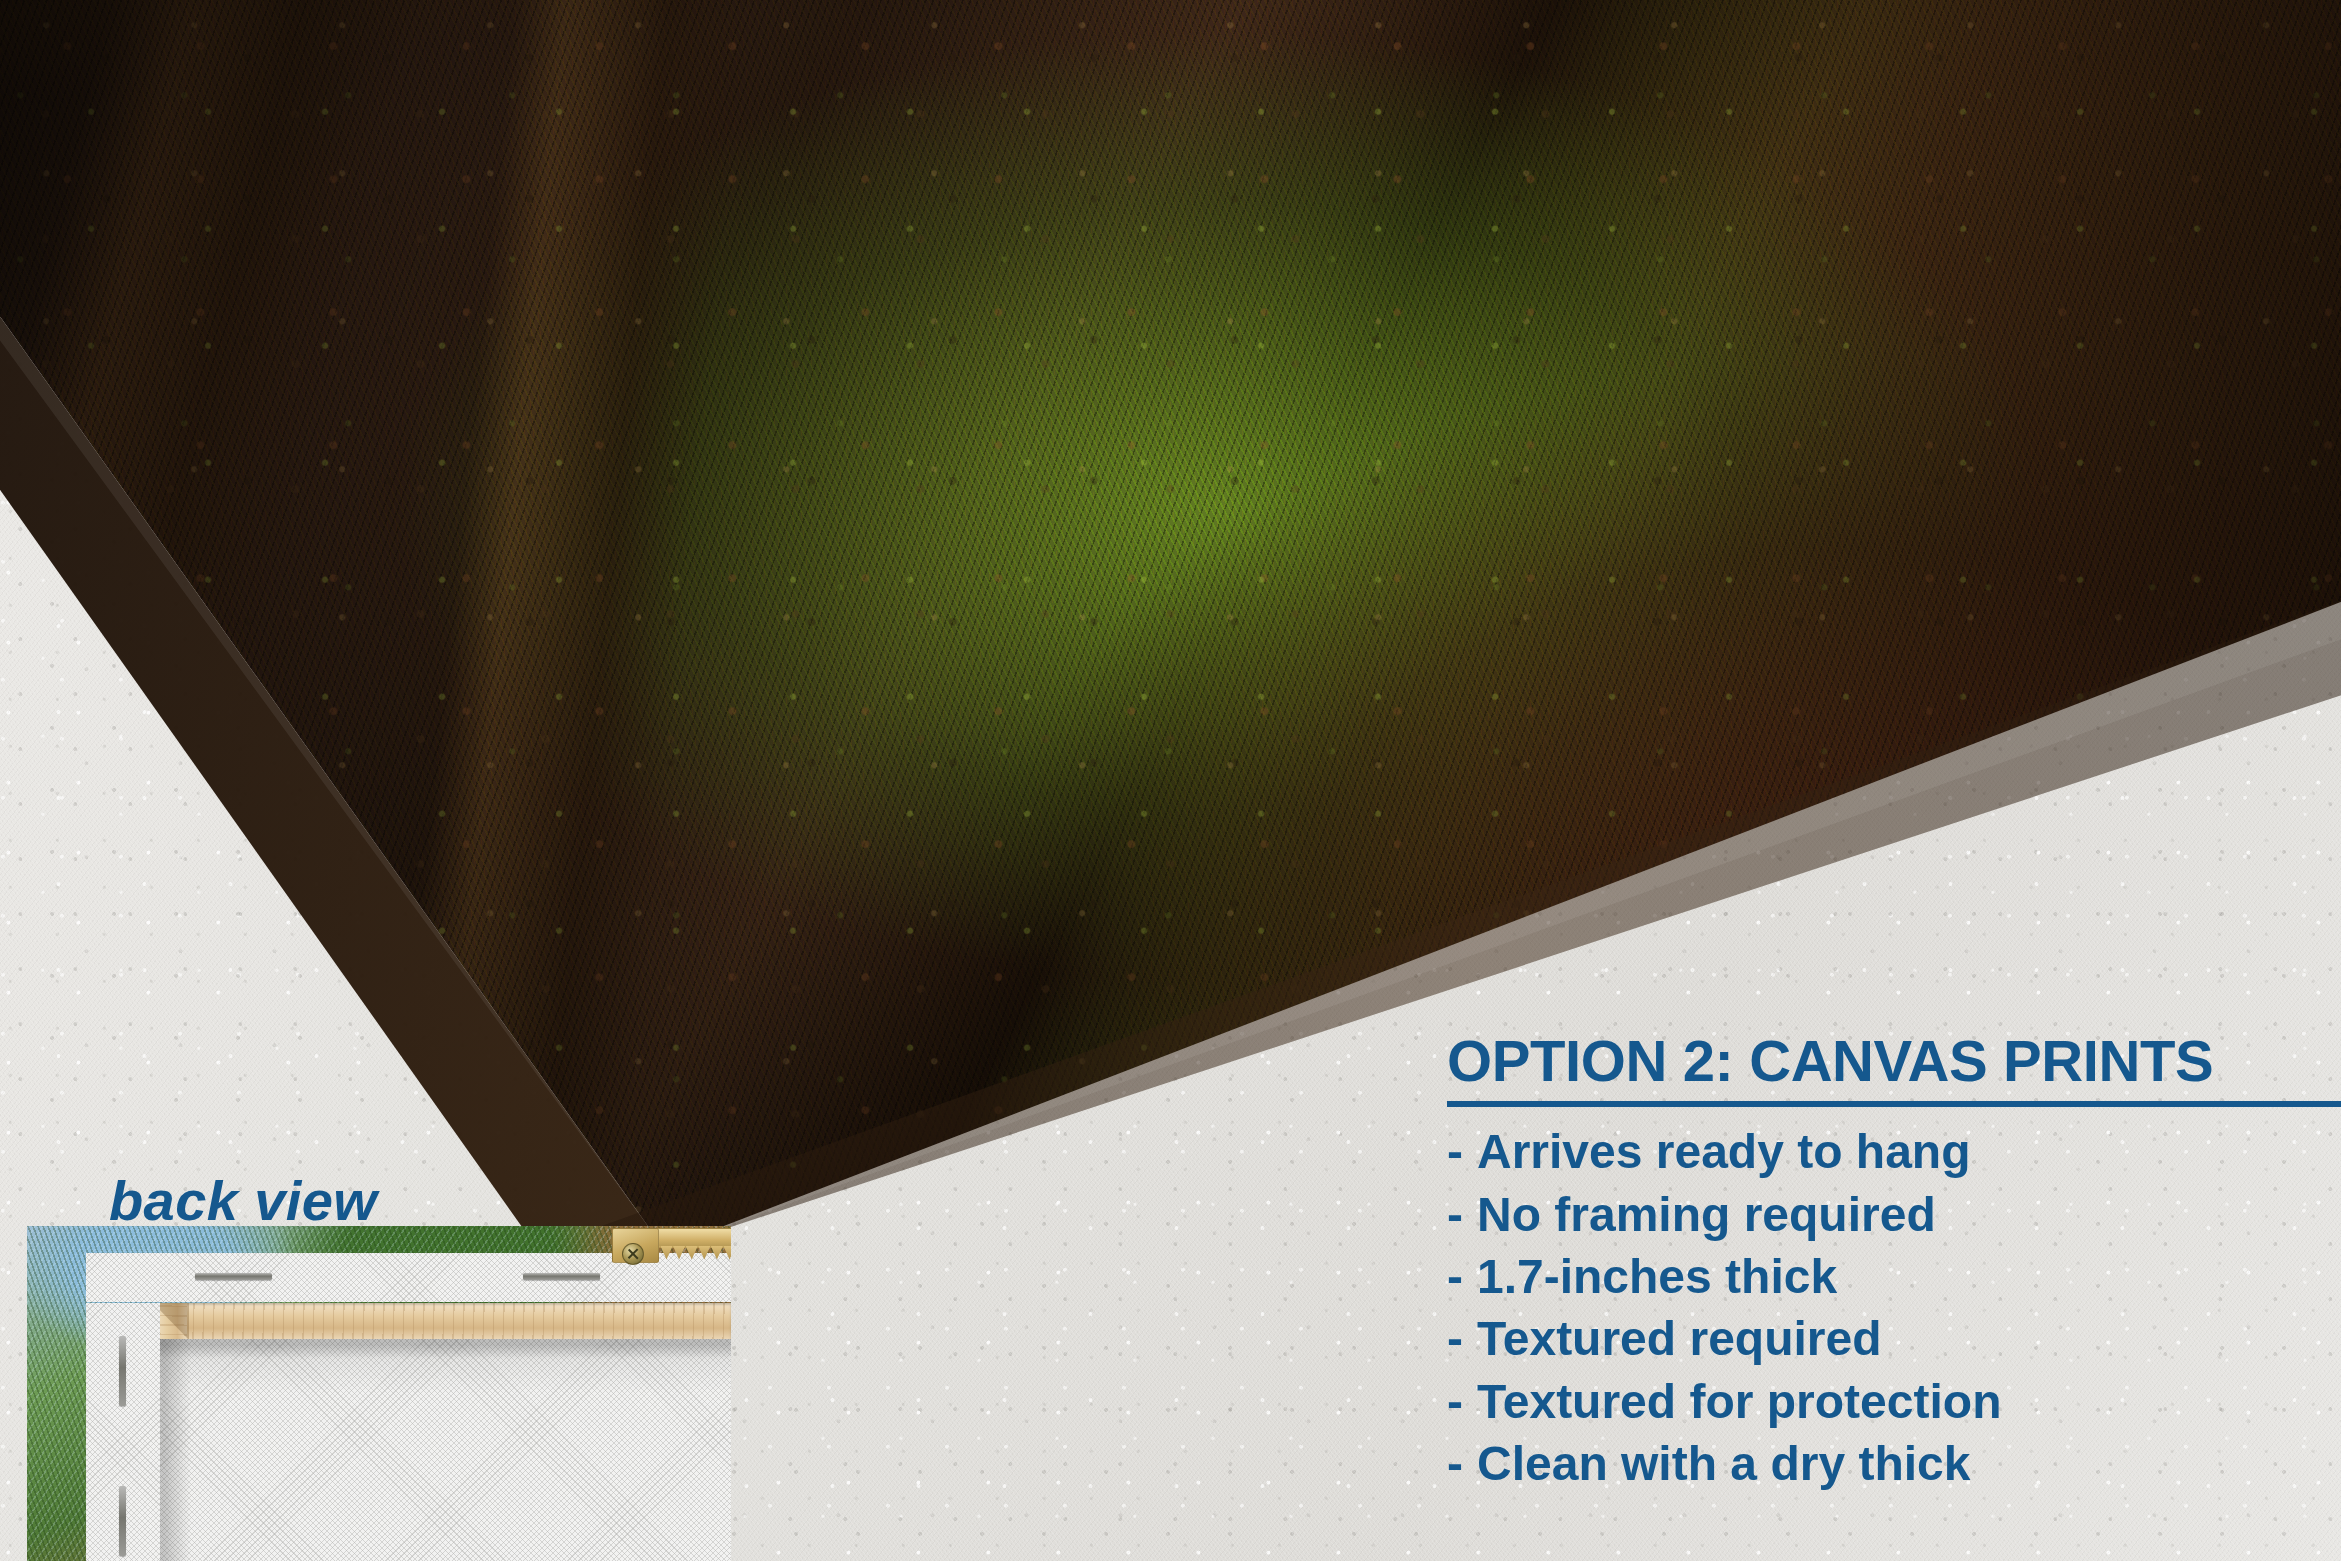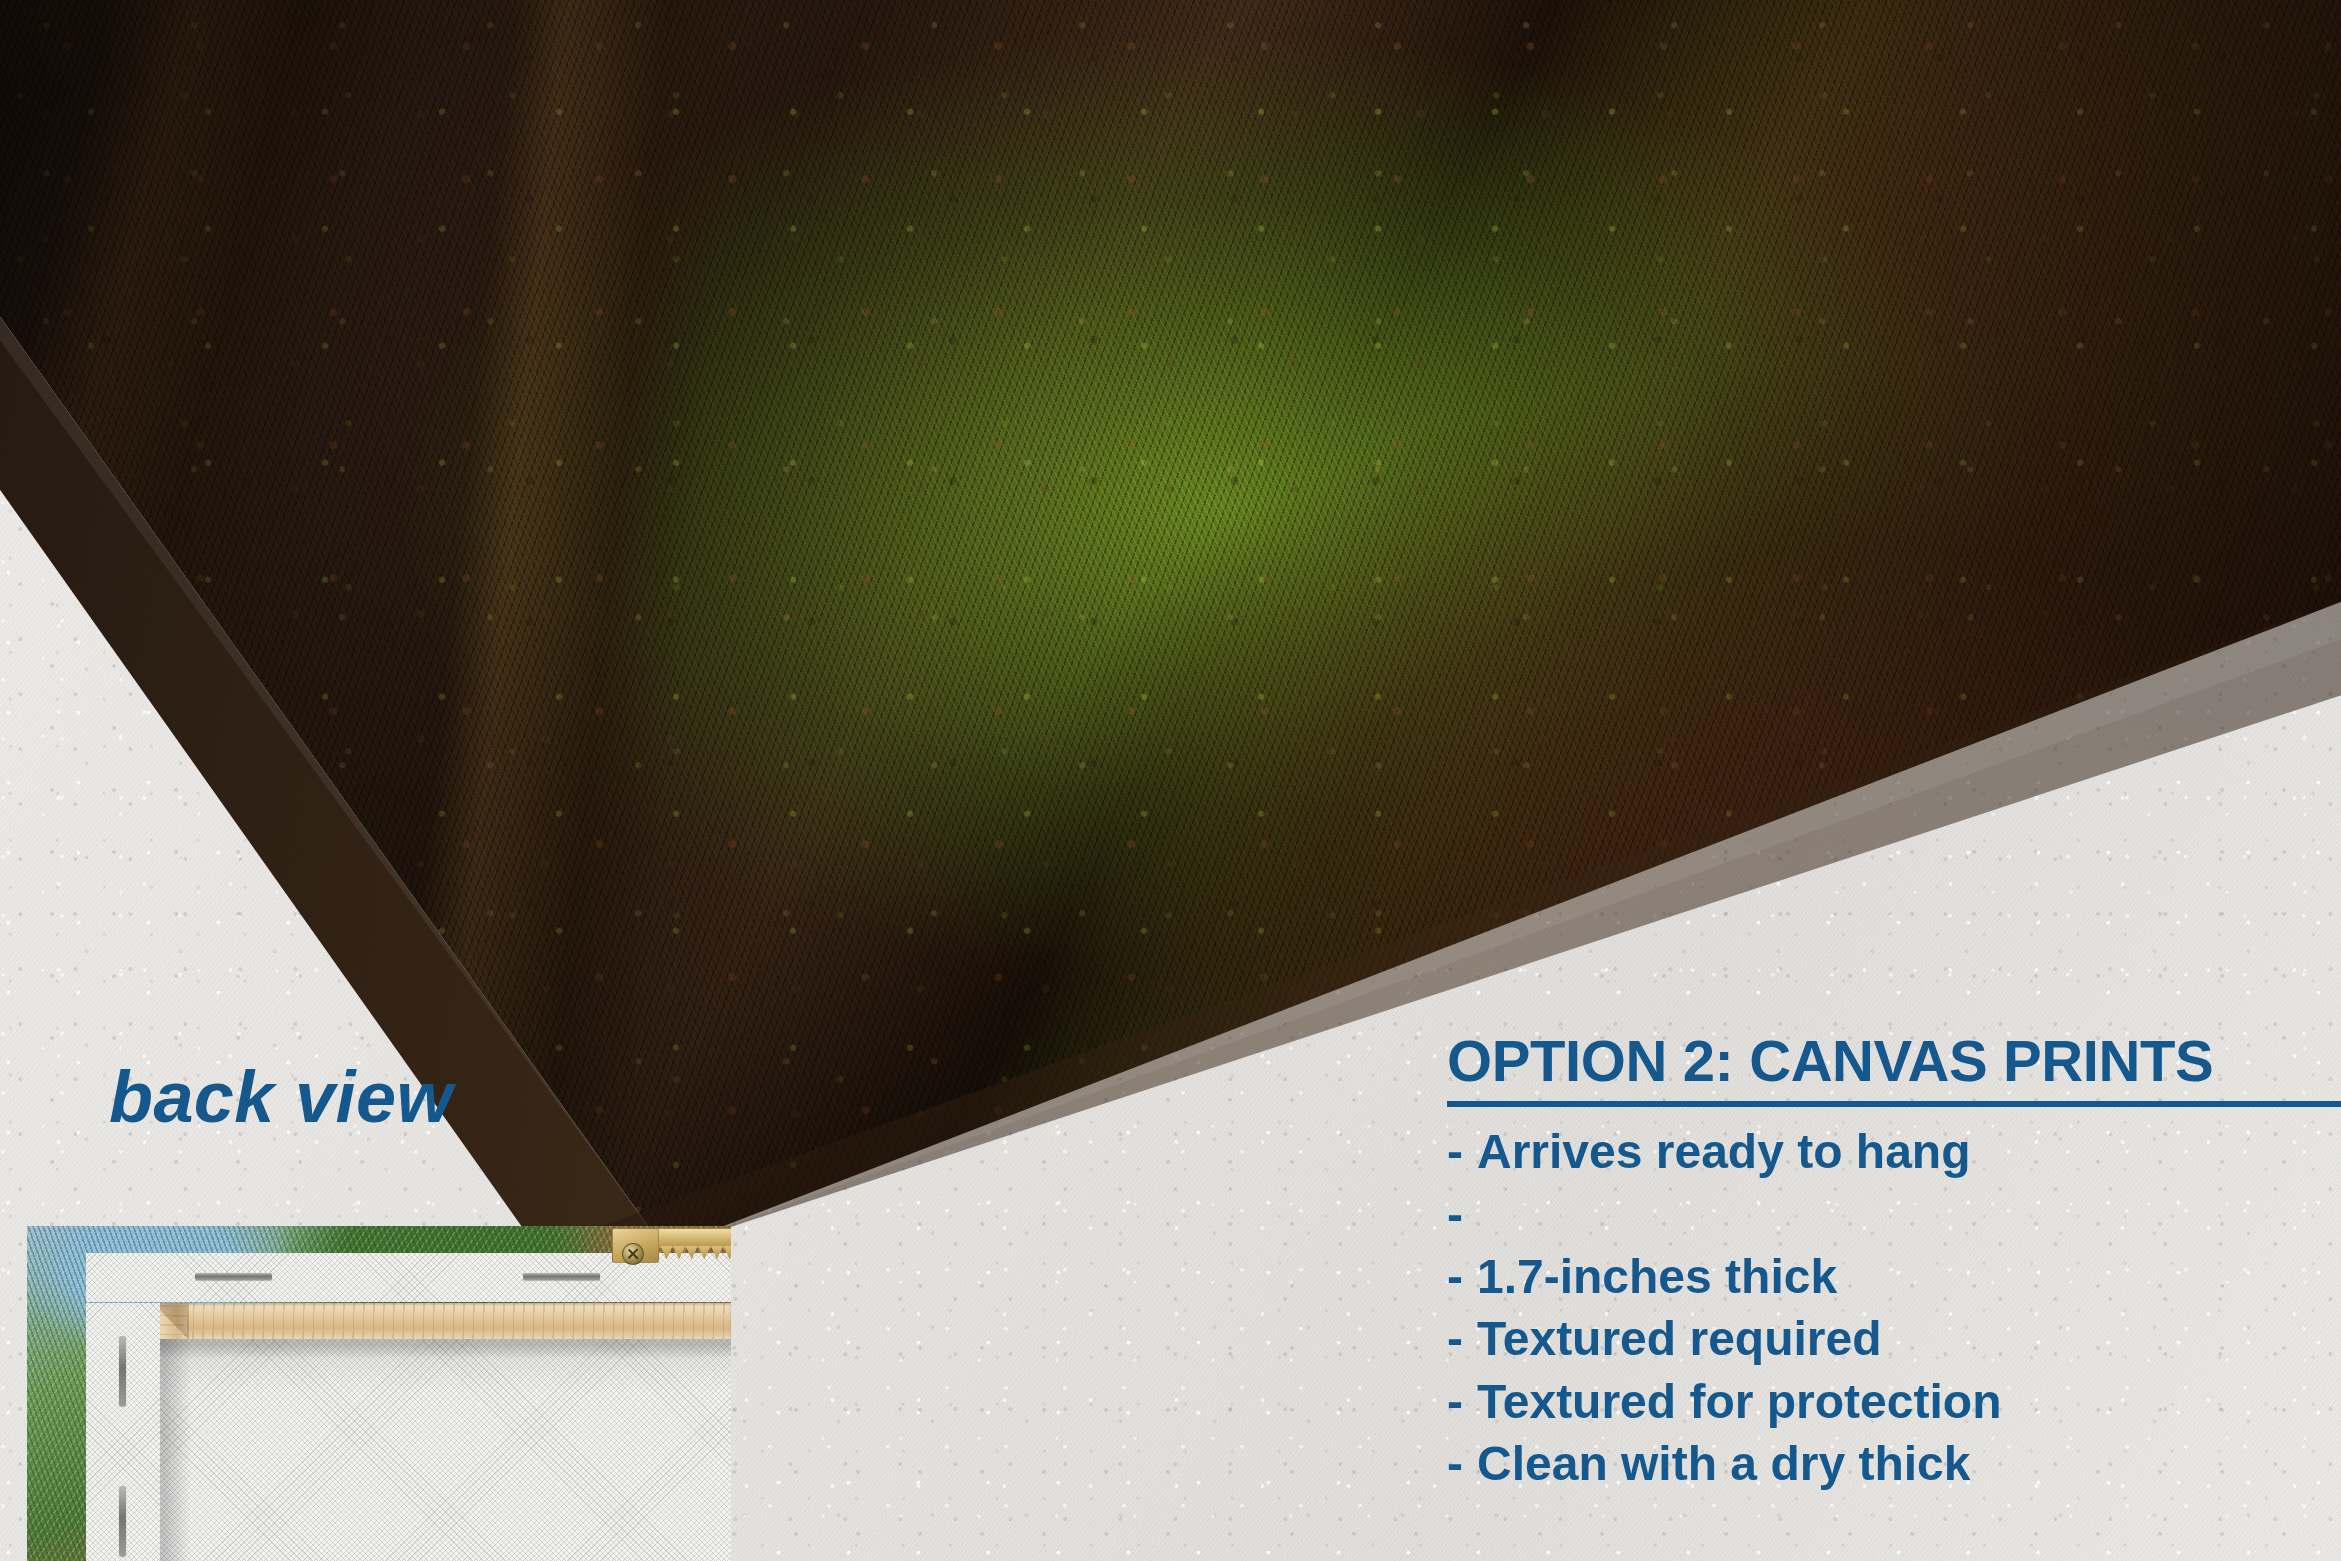--- a/index.html
+++ b/index.html
@@ -103,22 +103,22 @@
     opacity:.5;
   }
   #corner-hilite{
     position:absolute;left:-47px;top:-31px;width:2436px;height:1280px;
     clip-path: polygon(0% 22%, 29.2% 100%, 100% 48%, 100% 51%, 29.2% 100%, 0% 24%);
     background:rgba(255,255,255,.07);
   }
 
   
   #back-view-label{
-    position:absolute;left:109px;top:1056px;
-    font-size:72px;font-weight:bold;font-style:italic;
+    position:absolute;left:109px;top:1168px;
+    font-size:56px;font-weight:bold;font-style:italic;
     color:#15588e;letter-spacing:0.4px;white-space:nowrap;
   }
   #back-thumb{
     position:absolute;left:27px;top:1226px;width:704px;height:343px;
     overflow:hidden;
   }
   
   #bt-print{
     position:absolute;inset:0;
     background:
@@ -269,20 +269,21 @@
 <div id="spec-panel">
   <div id="spec-title">OPTION 2: CANVAS PRINTS</div>
   <div id="spec-rule"></div>
   <ul id="spec-list">
     <li>
       <span class="bullet-dash">-</span>
       <span>Arrives ready to hang</span>
     </li>
     <li>
       <span class="bullet-dash">-</span>
+      <span>No framing required</span>
     </li>
     <li>
       <span class="bullet-dash">-</span>
       <span>1.7-inches thick</span>
     </li>
     <li>
       <span class="bullet-dash">-</span>
       <span>Textured required</span>
     </li>
     <li>

